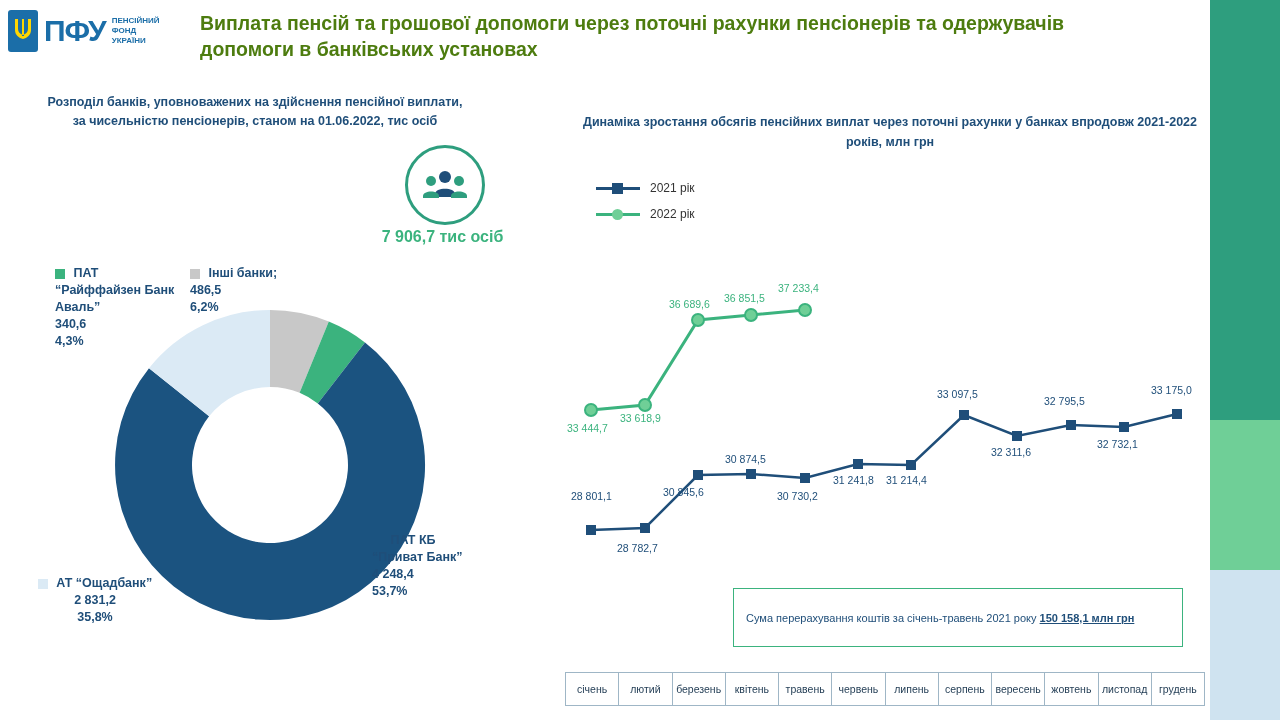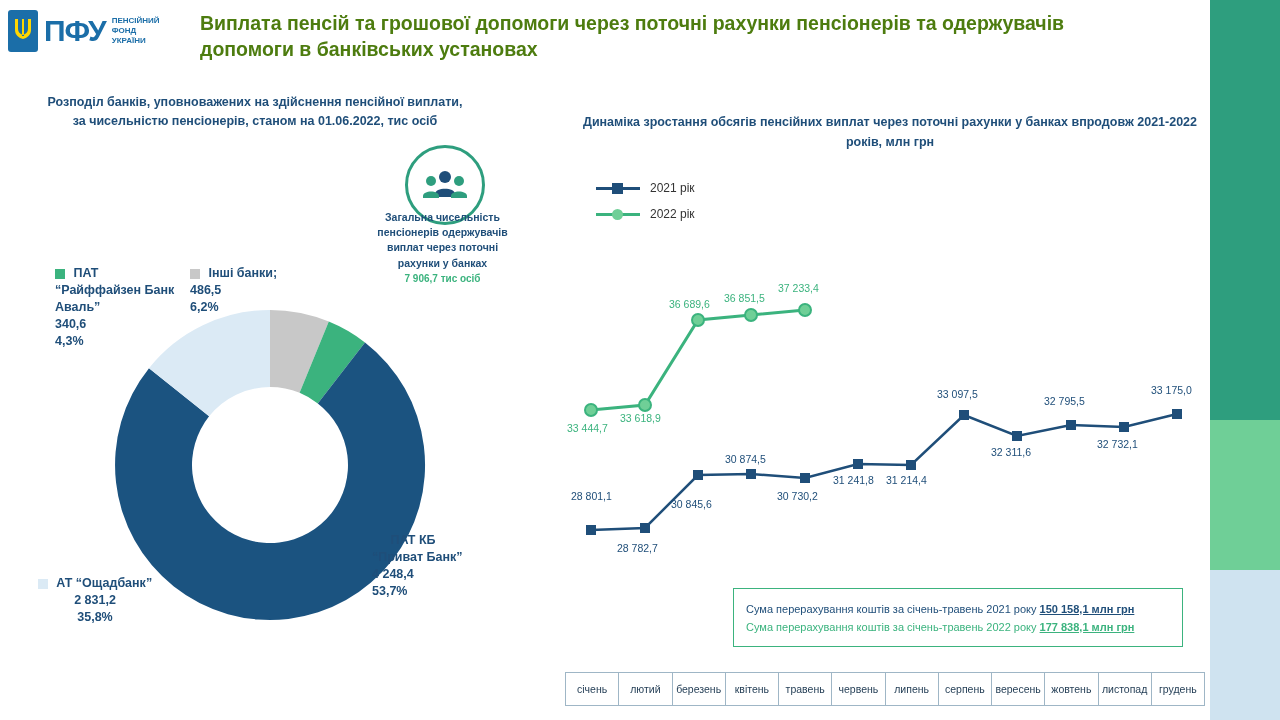--- a/index.html
+++ b/index.html
@@ -50,21 +50,21 @@
   
   #people-badge{
     position:absolute;left:405px;top:145px;width:74px;height:74px;border-radius:50%;
     background:#ffffff;border:3px solid #2e9e7e;
     display:flex;align-items:center;justify-content:center;
   }
   #total-text{
     position:absolute;left:370px;top:210px;width:145px;text-align:center;
     font-size:10.5px;font-weight:bold;color:#1f4e79;line-height:1.45;
   }
-  #total-value{color:#3bb37e;font-size:10px;}
+  #total-value{color:#3bb37e;font-size:16px;}
   
   #line-title{
     position:absolute;left:570px;top:112px;width:640px;text-align:center;
     font-size:12.5px;font-weight:bold;color:#1f4e79;line-height:1.6;
   }
   #legend{position:absolute;left:596px;top:175px;font-size:12px;color:#333;}
   #legend .row{display:flex;align-items:center;height:26px;}
   #legend .line-sw{width:44px;height:3px;position:relative;margin-right:10px;}
   #legend .line-sw .mk{position:absolute;left:16px;top:-4px;width:11px;height:11px;}
   #plot{position:absolute;left:565px;top:150px;width:640px;height:520px;}
@@ -127,21 +127,21 @@
   <svg width="46" height="34" viewBox="0 0 46 34" aria-hidden="true">
     <circle cx="23" cy="9" r="6" fill="#1f4e79"></circle>
     <path d="M13 26 C13 19 33 19 33 26 L33 29 L13 29 Z" fill="#1f4e79"></path>
     <circle cx="9" cy="13" r="5" fill="#2e9e7e"></circle>
     <path d="M1 28 C1 22 17 22 17 28 L17 30 L1 30 Z" fill="#2e9e7e"></path>
     <circle cx="37" cy="13" r="5" fill="#2e9e7e"></circle>
     <path d="M29 28 C29 22 45 22 45 28 L45 30 L29 30 Z" fill="#2e9e7e"></path>
   </svg>
 </div>
 <div id="total-text">
-  <span>Загальна чисельність пенсіонерів одержувачів виплат через поточні рахунки у банках</span><br>
+  <br>
   <span id="total-value">7 906,7 тис осіб</span>
 </div>
 
 <div id="donut-wrap">
   <svg class="donut" width="430" height="390" viewBox="0 0 430 390" aria-hidden="true">
 
     <g transform="translate(215,195)">
 
       <path d="M 0 -155 A 155 155 0 0 1 58.8 -143.4 L 29.6 -72.2 A 78 78 0 0 0 0 -78 Z" fill="#c8c8c8"></path>
 
@@ -225,21 +225,21 @@
       <circle cx="80" cy="255" r="6"></circle>
       <circle cx="133" cy="170" r="6"></circle>
       <circle cx="186" cy="165" r="6"></circle>
       <circle cx="240" cy="160" r="6"></circle>
     </g>
   </svg>
 
   
   <span class="pt-lbl pt-2021" style="left:6px;top:340px;">28 801,1</span>
   <span class="pt-lbl pt-2021" style="left:52px;top:392px;">28 782,7</span>
-  <span class="pt-lbl pt-2021" style="left:106px;top:336px;margin-top:12px;">30 845,6</span>
+  <span class="pt-lbl pt-2021" style="left:98px;top:336px;">30 845,6</span>
   <span class="pt-lbl pt-2021" style="left:160px;top:303px;">30 874,5</span>
   <span class="pt-lbl pt-2021" style="left:212px;top:340px;">30 730,2</span>
   <span class="pt-lbl pt-2021" style="left:268px;top:324px;">31 241,8</span>
   <span class="pt-lbl pt-2021" style="left:321px;top:324px;">31 214,4</span>
   <span class="pt-lbl pt-2021" style="left:372px;top:238px;">33 097,5</span>
   <span class="pt-lbl pt-2021" style="left:426px;top:296px;">32 311,6</span>
   <span class="pt-lbl pt-2021" style="left:479px;top:245px;">32 795,5</span>
   <span class="pt-lbl pt-2021" style="left:532px;top:288px;">32 732,1</span>
   <span class="pt-lbl pt-2021" style="left:586px;top:234px;">33 175,0</span>
 
@@ -248,24 +248,20 @@
   <span class="pt-lbl pt-2022" style="left:55px;top:262px;">33 618,9</span>
   <span class="pt-lbl pt-2022" style="left:104px;top:148px;">36 689,6</span>
   <span class="pt-lbl pt-2022" style="left:159px;top:142px;">36 851,5</span>
   <span class="pt-lbl pt-2022" style="left:213px;top:132px;">37 233,4</span>
 </div>
 
 <div id="sum-box">
   <div class="r">
     <span>Сума перерахування  коштів  за січень-травень 2021 року</span>
     <span class="v">150 158,1 млн грн</span>
-  </div>
-  <div class="r g">
-    <span>Сума перерахування  коштів  за січень-травень 2022 року</span>
-    <span class="v">177 838,1 млн грн</span>
   </div>
 </div>
 
 <div id="months">
   <div class="m">січень</div>
   <div class="m">лютий</div>
   <div class="m">березень</div>
   <div class="m">квітень</div>
   <div class="m">травень</div>
   <div class="m">червень</div>

